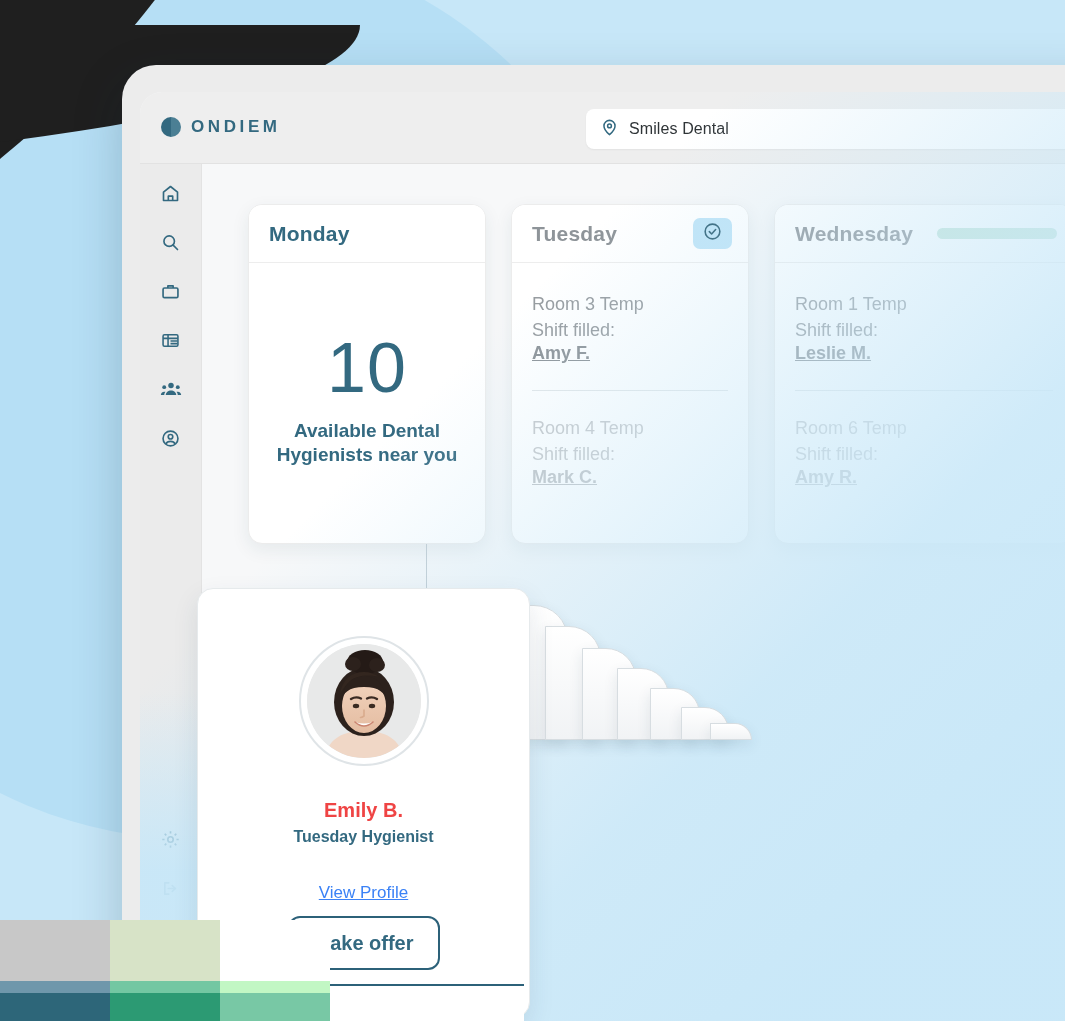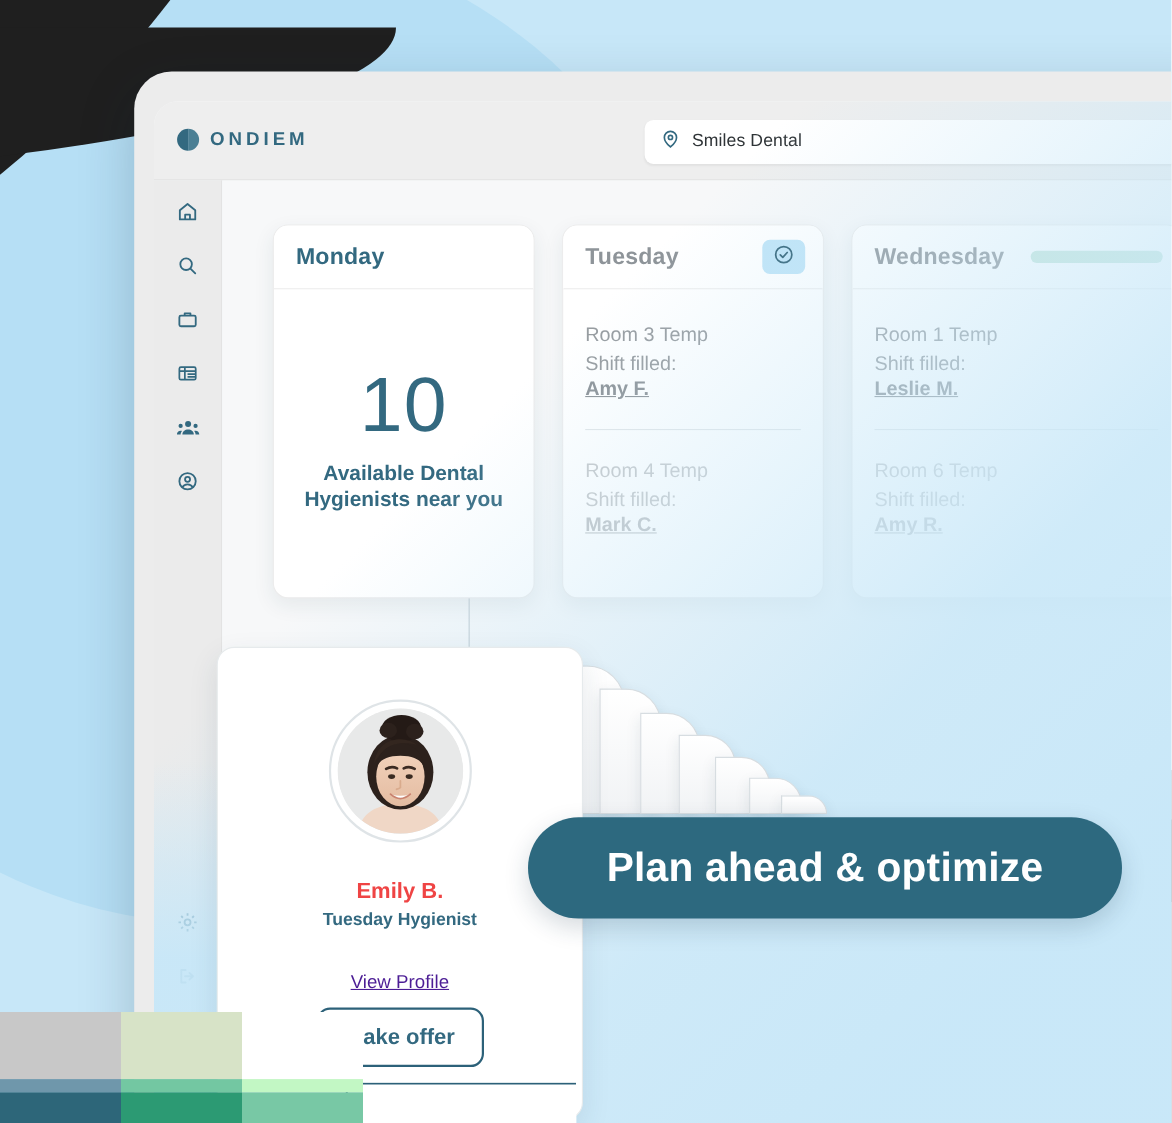--- a/index.html
+++ b/index.html
@@ -236,21 +236,21 @@
   .p-name {
     margin-top: 33px;
     font-size: 20px; font-weight: 700; color: #ef4444;
   }
   .p-role {
     margin-top: 6px;
     font-size: 16px; font-weight: 700; color: #336980;
   }
   .p-link {
     margin-top: 37px;
-    font-size: 17px; color: #4c1d95;
+    font-size: 17px; color: #3b82f6;
     text-decoration: underline;
   }
   .p-btn {
     margin-top: 13px;
     min-width: 152px; height: 54px;
     border: 2px solid #2c6179;
     border-radius: 12px;
     background: #ffffff;
     color: #336980;
     font-size: 20px; font-weight: 700;
@@ -529,23 +529,20 @@
         </svg>
       </div>
     </div>
     <div class="p-name">Emily B.</div>
     <div class="p-role">Tuesday Hygienist</div>
     <a class="p-link">View Profile</a>
     <button class="p-btn">Make offer</button>
     <div class="p-sub-box"></div>
   </div>
 
-  <div class="pill">
-    <span class="pill-text">Plan ahead &amp; optimize</span>
-  </div>
 
   <div class="swatches">
     <div class="sw-col">
       <div class="sw-top" style="background:#c8c8c8"></div>
       <div style="height:12px;background:#6f97ab"></div>
       <div class="sw-bot" style="background:#2d6679"></div>
     </div>
     <div class="sw-col">
       <div class="sw-top" style="background:#d7e3c7"></div>
       <div style="height:12px;background:#73c7a2"></div>

